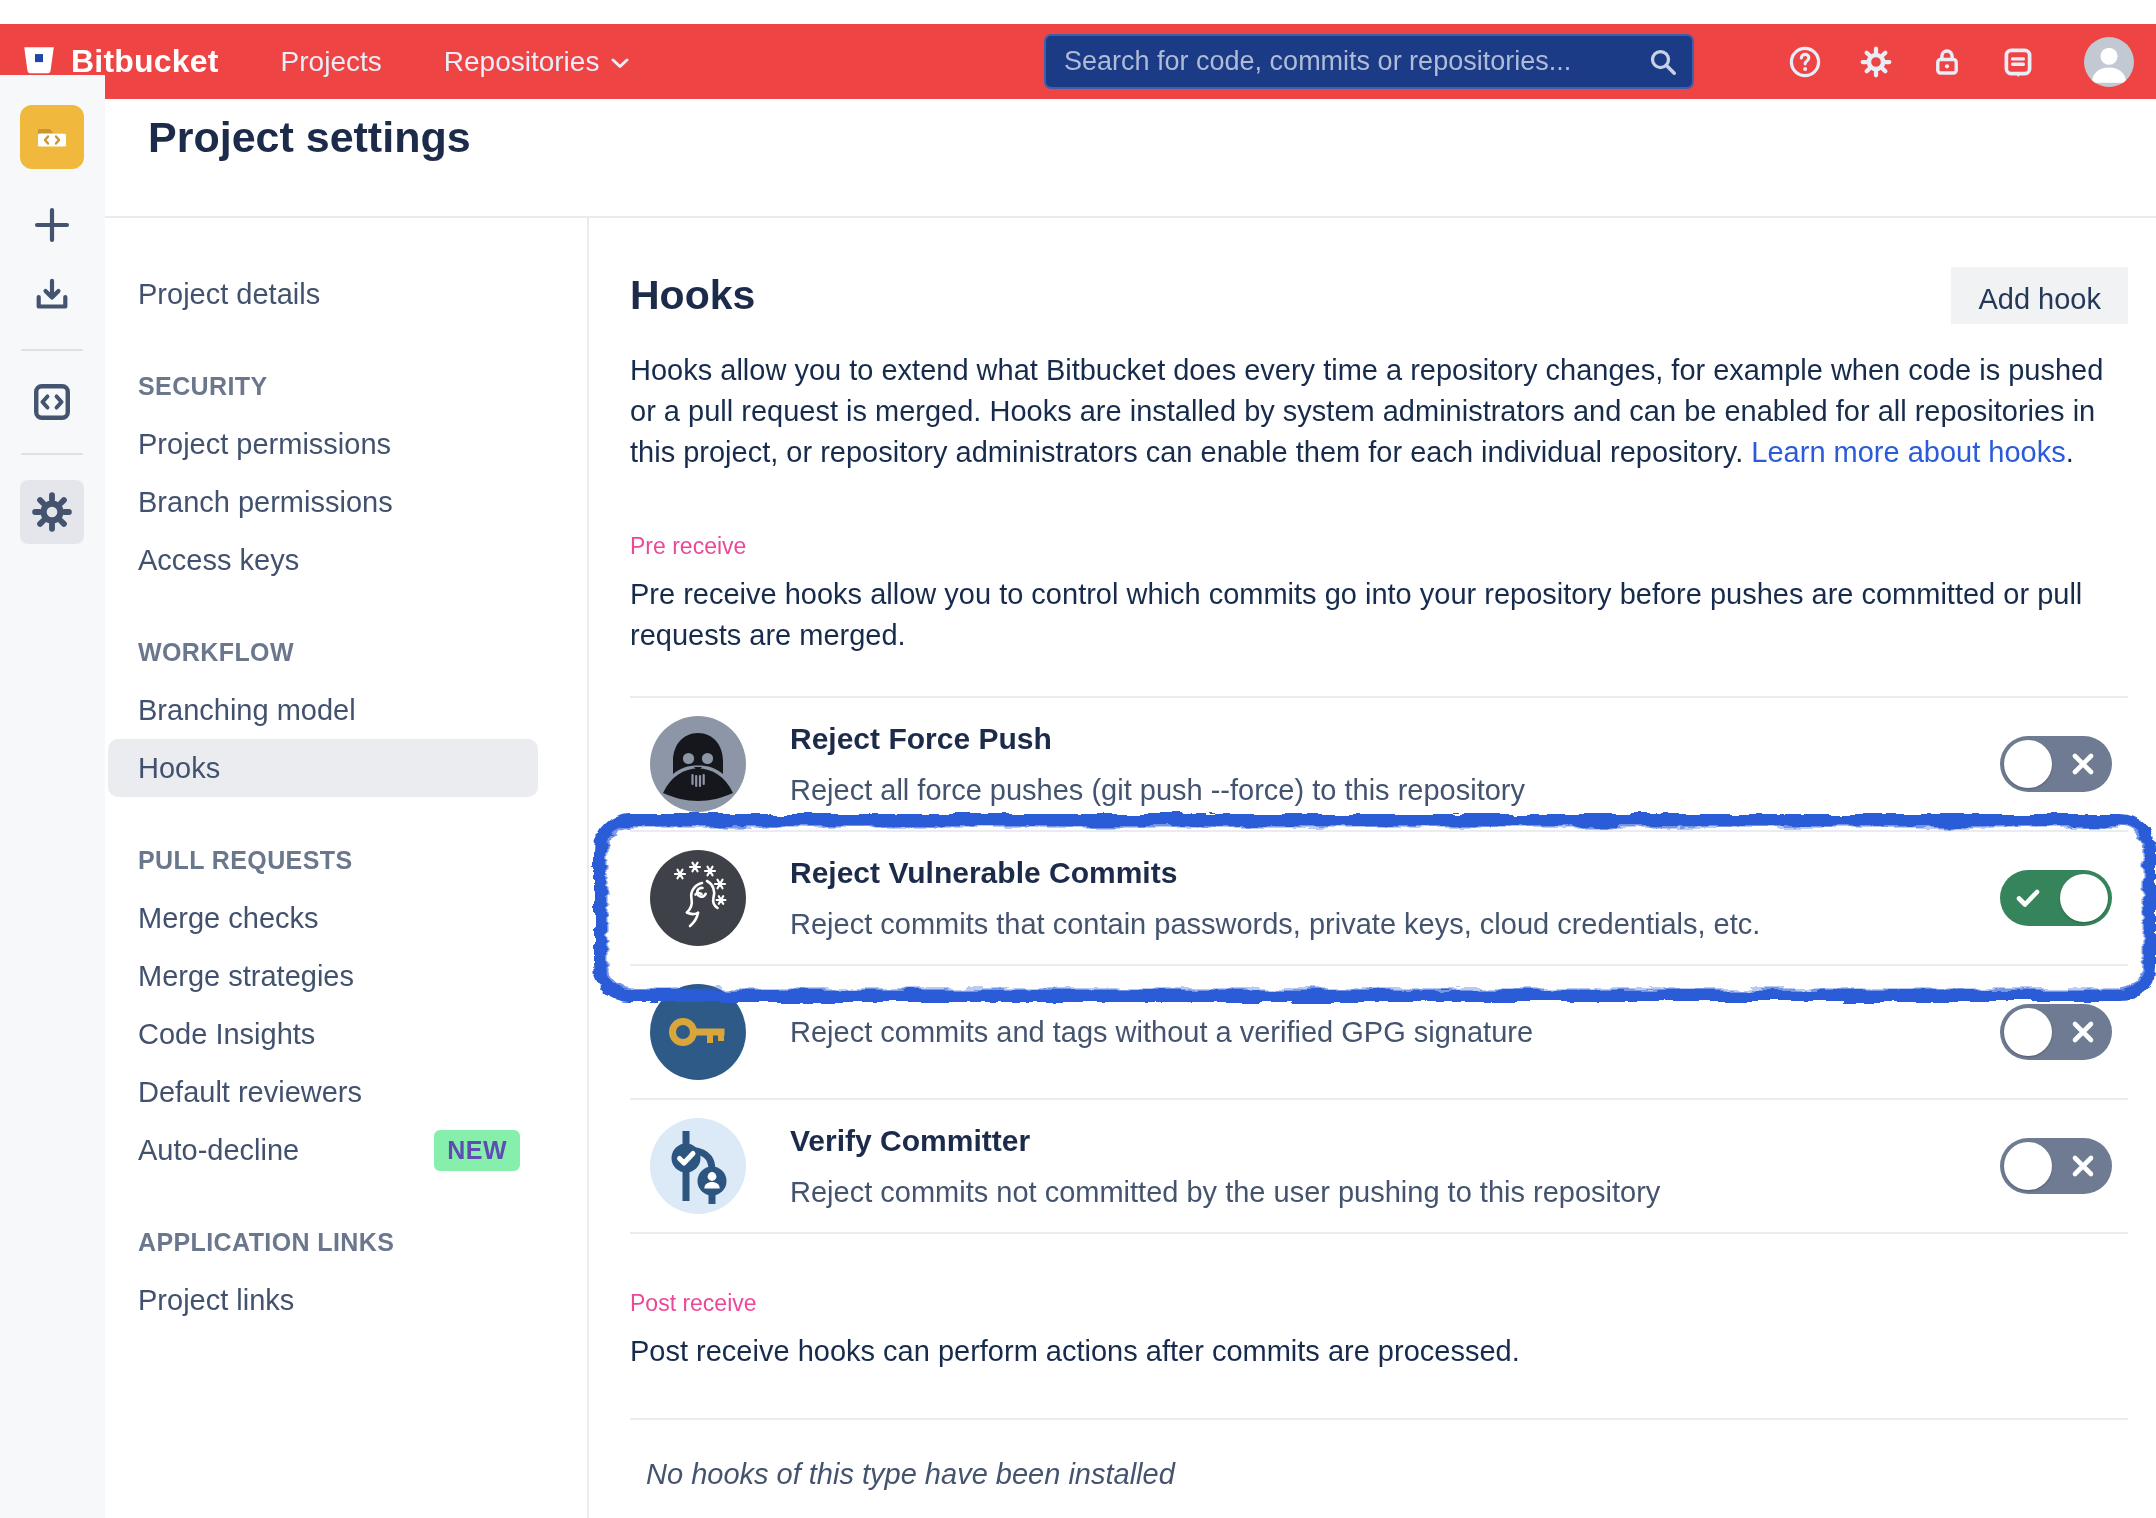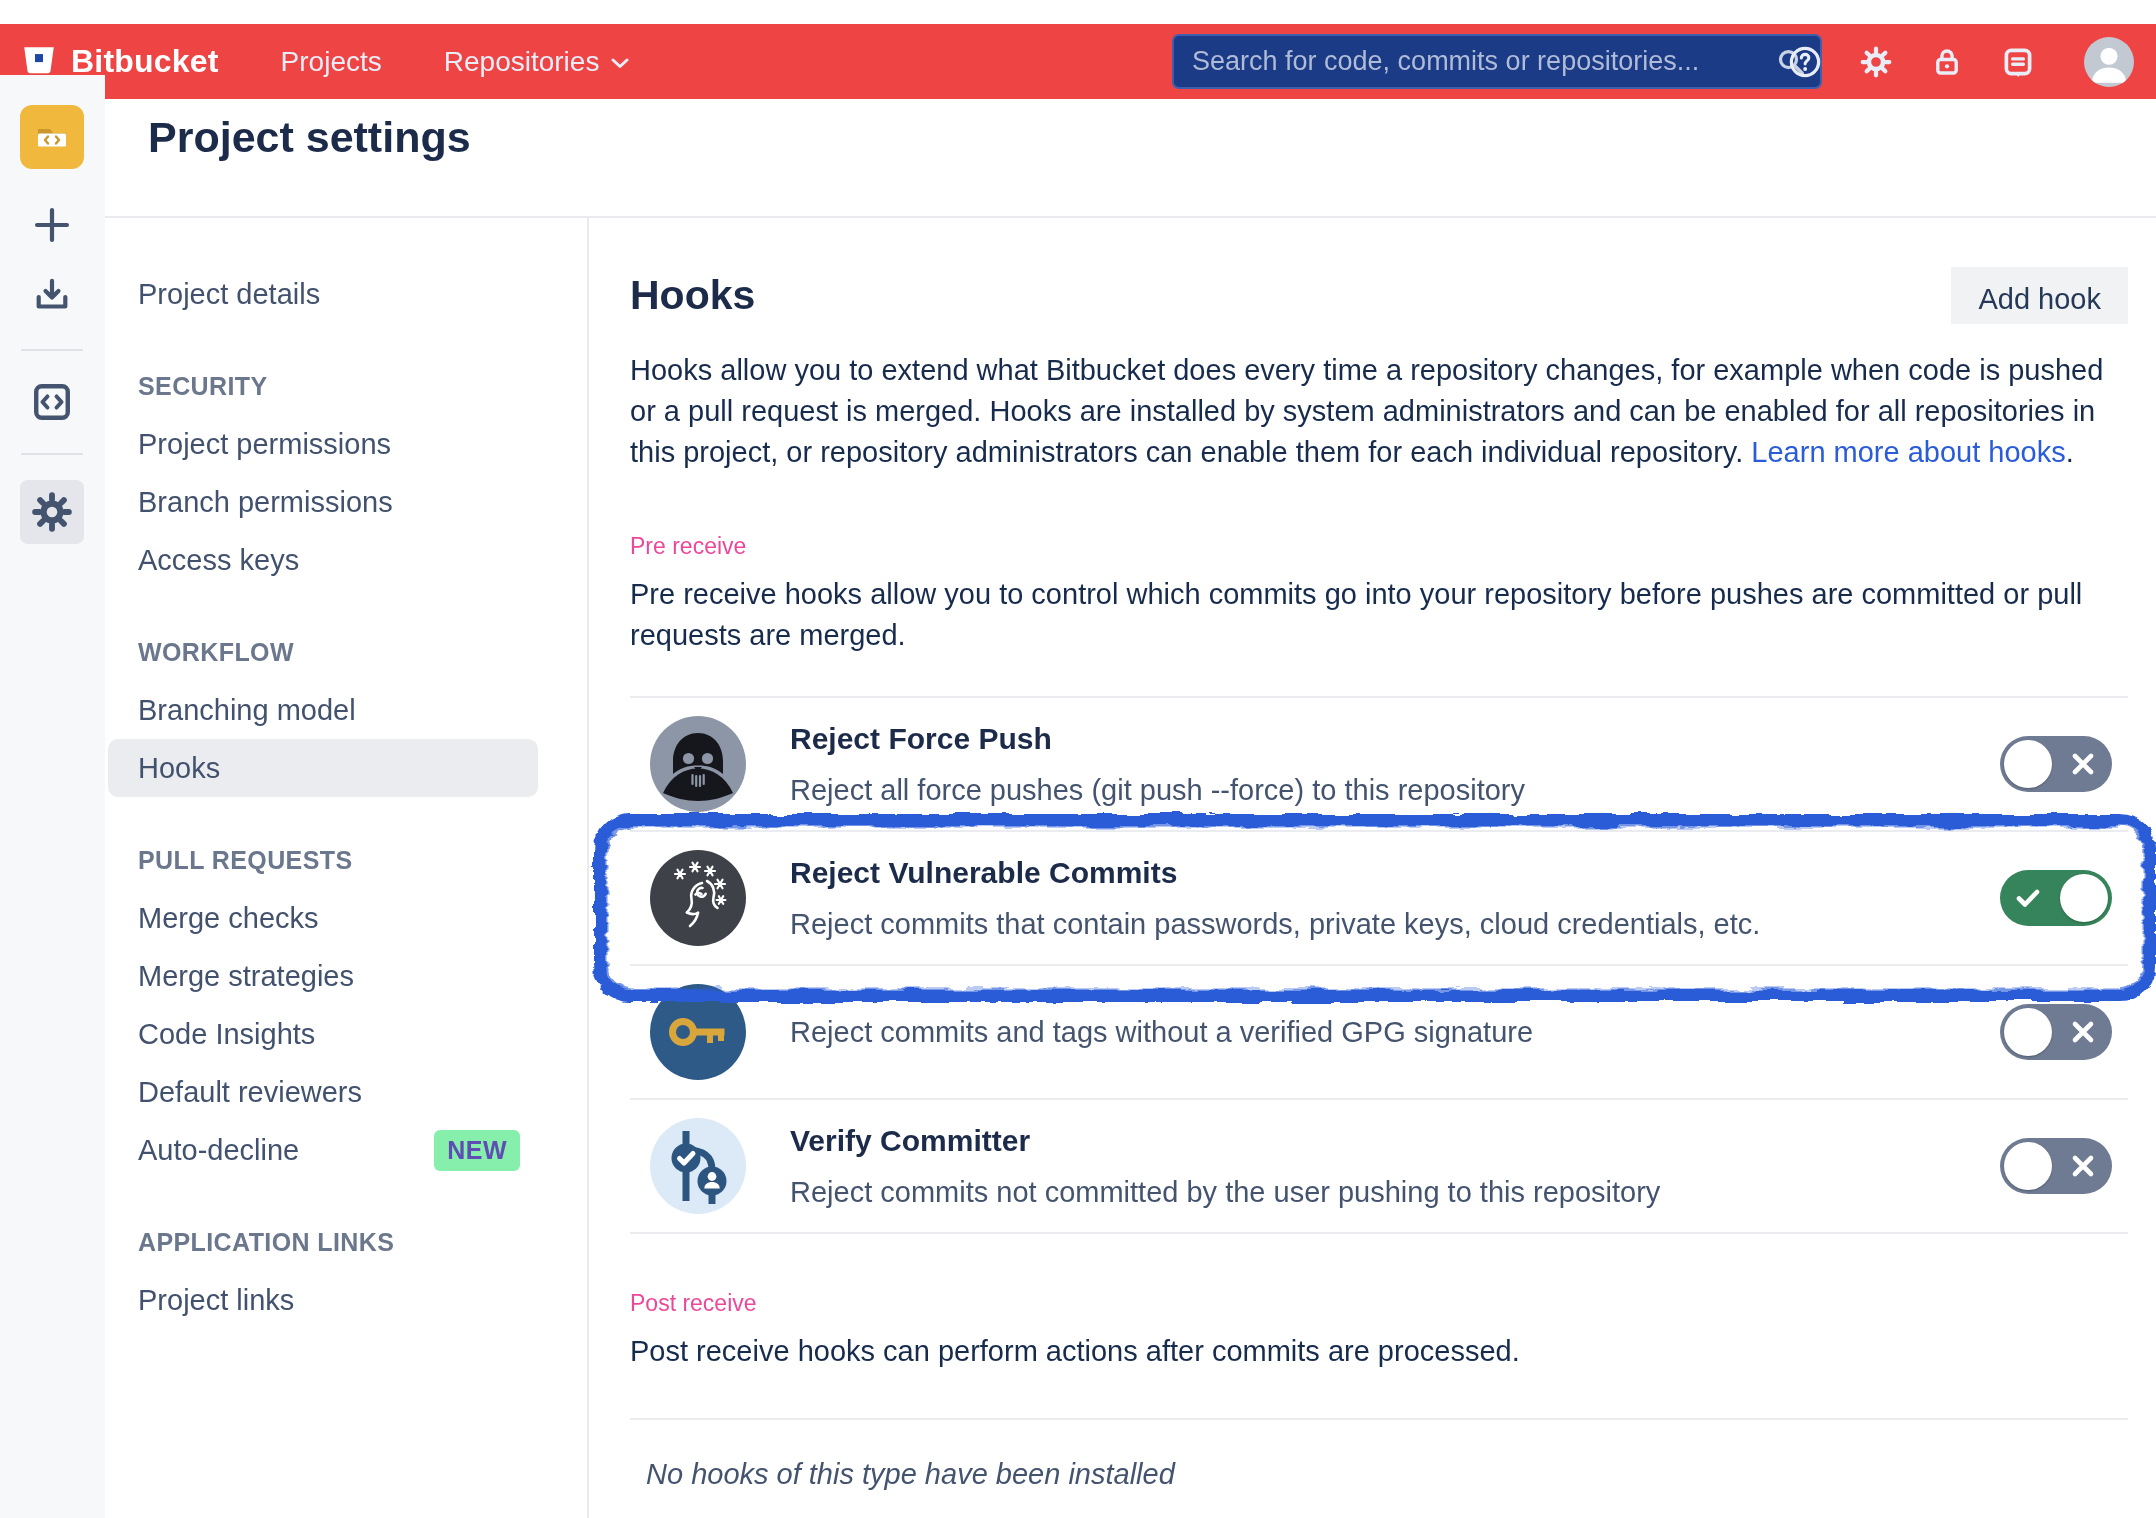--- a/index.html
+++ b/index.html
@@ -15,21 +15,21 @@
     background:#ef4444; display:flex; align-items:center; padding-left:20px;margin-top:24px;
   }
   .brand { display:flex; align-items:center; cursor:pointer; }
   .brand-logo { width:38px; height:38px; margin-right:13px; }
   .brand-name { color:#fff; font-size:32px; font-weight:bold; letter-spacing:.2px; }
   .nav-link {
     color:#E8EDF8; font-size:28px; font-weight:500; margin-left:62px;
     display:flex; align-items:center; cursor:pointer;
   }
   .nav-link .chev { margin-left:12px; margin-top:4px; }
-  .nav-search { position:absolute; left:1172px; top:10px; width:650px; height:55px; }
+  .nav-search { position:absolute; left:1044px; top:10px; width:650px; height:55px; }
   .nav-search input {
     width:100%; height:100%; background:#1B3B86; border:2px solid #3E5FAE; border-radius:7px;
     color:#C6D0E4; font-size:27px; padding:0 60px 0 18px; outline:none;
     font-family:"Liberation Sans", sans-serif;
   }
   .nav-search input::placeholder { color:#AFBBD7; opacity:1; }
   .nav-search .search-glyph { position:absolute; right:16px; top:13px; width:30px; height:30px; }
   .nav-icons { position:absolute; right:22px; top:0; height:75px; display:flex; align-items:center; gap:37px; }
   .nav-icon { width:34px; height:34px; color:#E8EDF8; cursor:pointer; }
   .nav-avatar {

